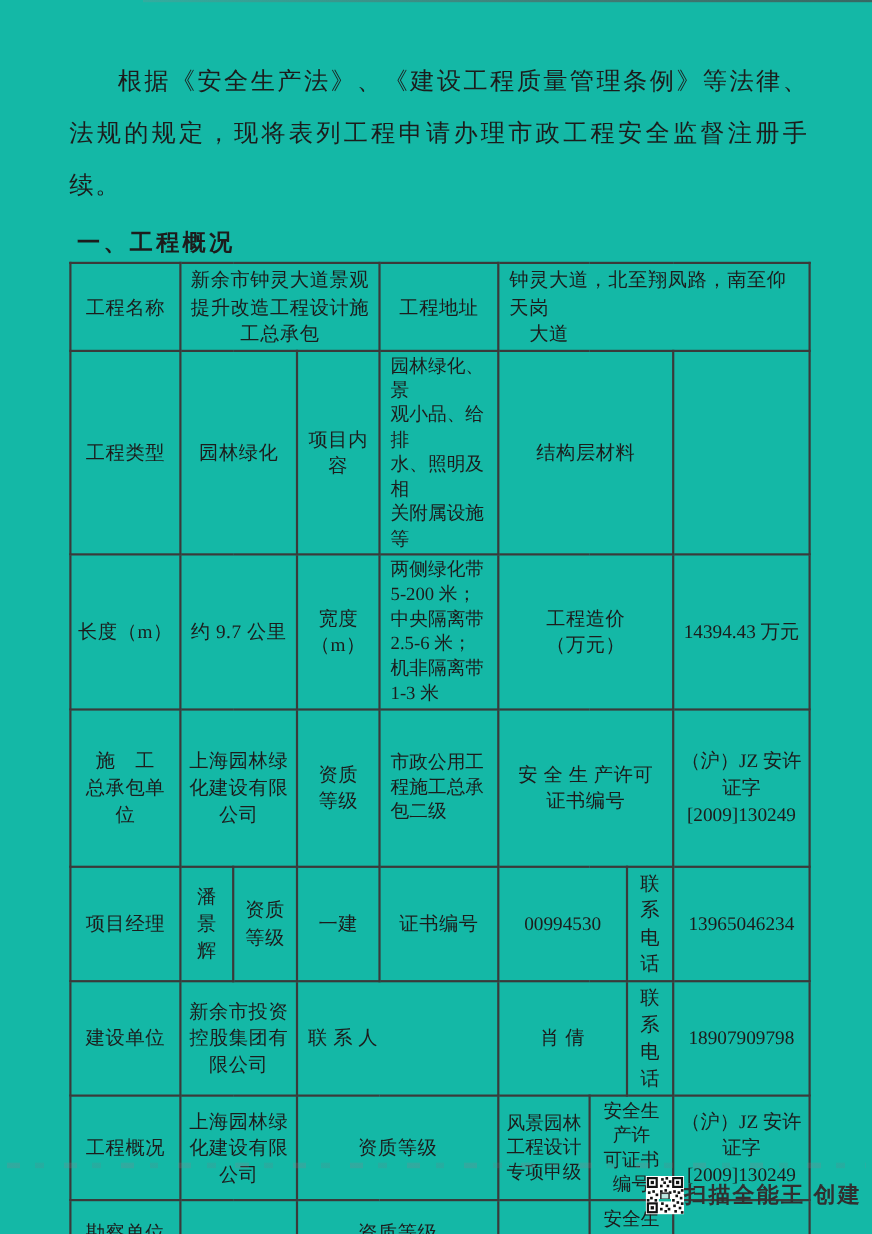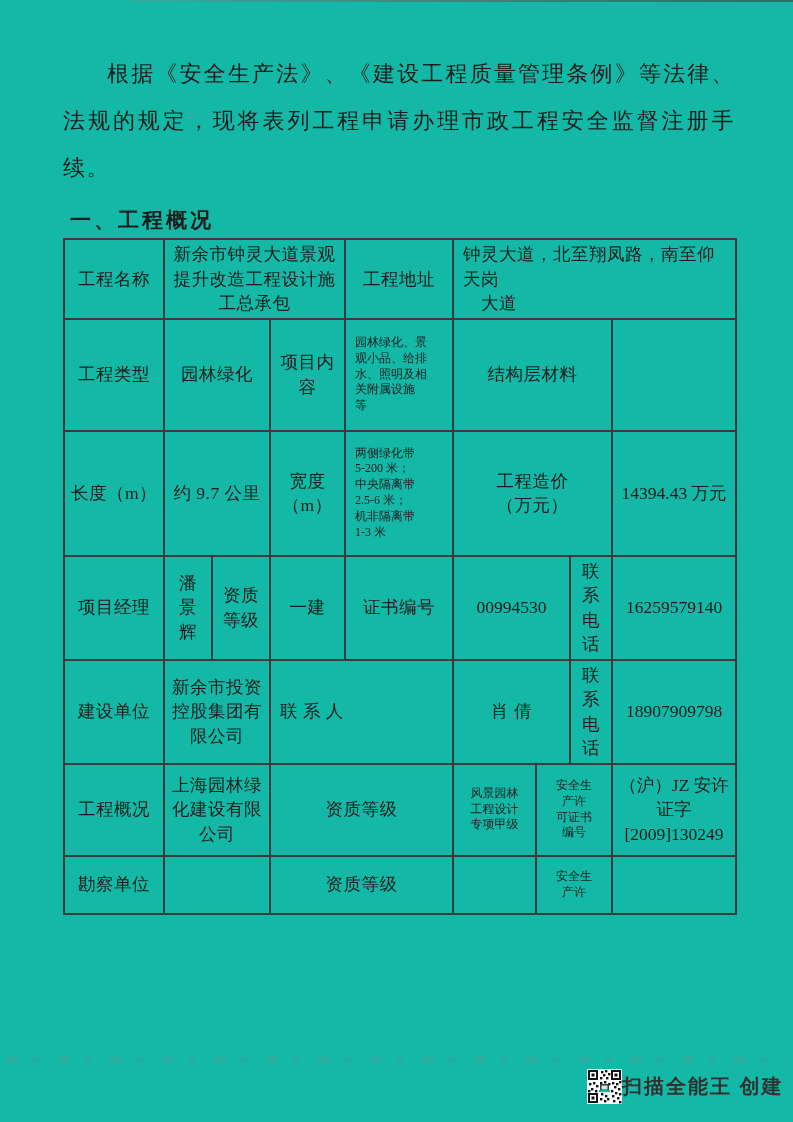--- a/index.html
+++ b/index.html
@@ -32,21 +32,21 @@
     border:2px solid #3a3a3a;
     text-align:center;vertical-align:middle;
     font-size:17.5px;line-height:1.4;
     white-space:pre-line;
     padding:2px 3px;
     overflow:hidden;
     letter-spacing:.5px;
     margin-top:28px;
   }
   .tbl td.left{text-align:left;padding-left:9px;}
-  .tbl td.sm{font-size:12px;line-height:1.32;letter-spacing:0;}
+  .tbl td.sm{font-size:17px;line-height:1.32;letter-spacing:0;}
   .tbl td.num{letter-spacing:0;}
   .noise-band{
     position:absolute;top:1057px;left:6px;right:6px;height:5px;
     background:repeating-linear-gradient(90deg,
       rgba(150,120,135,.22) 0px 12px, rgba(0,0,0,0) 12px 26px,
       rgba(120,120,130,.18) 26px 34px, rgba(0,0,0,0) 34px 52px);
   }
   .watermark{
     position:absolute;left:587px;top:1069px;
     display:flex;align-items:center;gap:0;
@@ -110,35 +110,53 @@
       <td class="sm left">两侧绿化带
 5-200 米；
 中央隔离带
 2.5-6 米；
 机非隔离带
 1-3 米</td>
       <td colspan="3">工程造价
 （万元）</td>
       <td class="num">14394.43 万元</td>
     </tr>
+    <tr style="height:143px">
+      <td>施　工
+总承包单
+位</td>
+      <td colspan="2">上海园林绿
+化建设有限
+公司</td>
+      <td>资质
+等级</td>
+      <td class="sm left">市政公用工
+程施工总承
+包二级</td>
+      <td colspan="3">安 全 生 产许可
+证书编号</td>
+      <td class="num">（沪）JZ 安许
+证字
+[2009]130249</td>
+    </tr>
     <tr style="height:82px">
       <td>项目经理</td>
       <td>潘
 景
 辉</td>
       <td>资质
 等级</td>
       <td>一建</td>
       <td>证书编号</td>
       <td colspan="2" class="num">00994530</td>
       <td>联
 系
 电
 话</td>
-      <td class="num">16259579140</td>
+      <td class="num">13965046234</td>
     </tr>
     <tr style="height:93px">
       <td>建设单位</td>
       <td colspan="2">新余市投资
 控股集团有
 限公司</td>
       <td colspan="2" class="left">联 系 人</td>
       <td colspan="2">肖 倩</td>
       <td>联
 系

